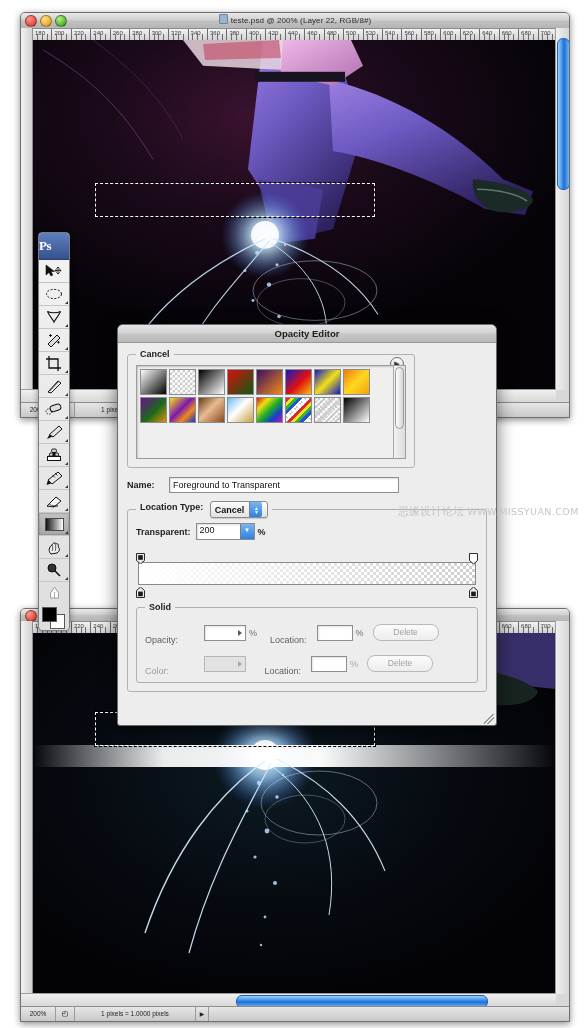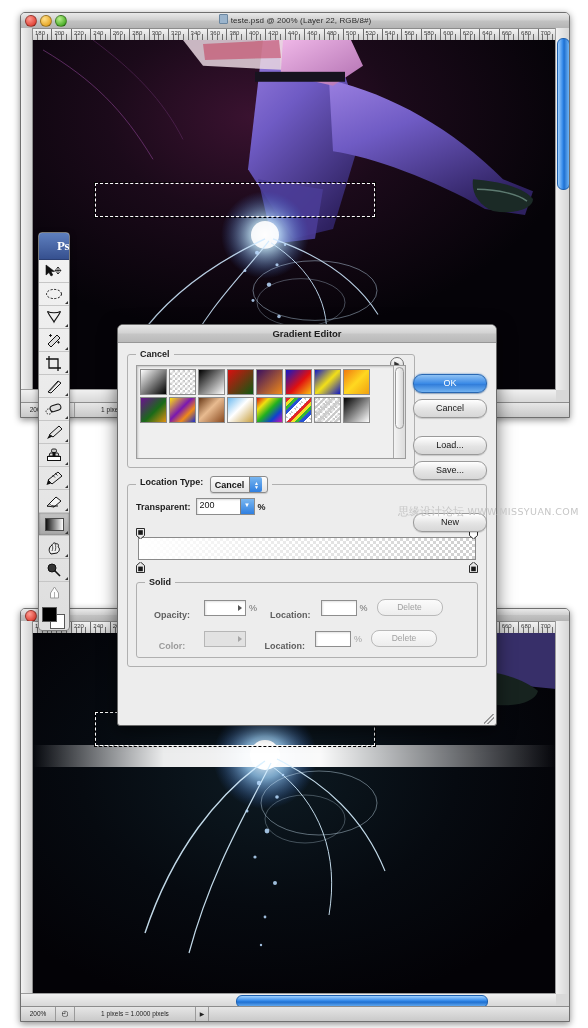--- a/index.html
+++ b/index.html
@@ -65,21 +65,21 @@
        background:linear-gradient(to right,#f0f0f0,#d6d6d6);border-left:1px solid #9c9c9c;}
   .vthumb{position:absolute;left:1px;width:11px;border-radius:6px;
        background:linear-gradient(to right,#9fd0ff,#2f86e8 45%,#1e6fd0 55%,#6fb4f5);
        border:1px solid #1c5fae;}
 
   
   .toolpal{position:absolute;width:30px;border:1px solid #7c7c7c;border-radius:4px;
        background:linear-gradient(to bottom,#f3f3f3,#dedede);
        box-shadow:0 2px 6px rgba(0,0,0,.4);overflow:hidden;}
   .ps-badge{height:26px;background:linear-gradient(to bottom,#5e7fbe,#36508f);
-       color:#fff;font-weight:bold;font-size:13px;text-align:right;line-height:26px;
+       color:#fff;font-weight:bold;font-size:13px;text-align:left;line-height:26px;
        border-bottom:1px solid #2b3f73;letter-spacing:-.5px;
        font-family:"Liberation Serif",serif;}
   .tool{height:22px;position:relative;border-bottom:1px solid #c6c6c6;
        display:flex;align-items:center;justify-content:center;}
   .tool.sel{background:linear-gradient(to bottom,#c3c3c3,#a8a8a8);
        box-shadow:inset 0 0 2px rgba(0,0,0,.4);}
   .tool .corner{position:absolute;right:1px;bottom:1px;width:0;height:0;
        border-left:3px solid transparent;border-bottom:3px solid #333;}
   .tool svg{display:block;}
   .tool .gradchip{width:17px;height:11px;border:1px solid #4a4a4a;
@@ -151,21 +151,21 @@
          linear-gradient(45deg,#cfcfcf 25%,transparent 25%,transparent 75%,#cfcfcf 75%);
        background-size:100% 100%,6px 6px,6px 6px;
        background-position:0 0,0 0,3px 3px;}
   .stop{position:absolute;width:9px;height:11px;}
   .stop .house{width:9px;height:11px;}
   .stop.top{top:0;}
   .stop.bot{top:34px;}
 
   .stops-grp{margin-top:4px;}
   .srow{display:flex;align-items:center;margin:4px 0 0 0;}
-  .srow .cap{font-size:9px;font-weight:bold;color:#5e5e5e;width:54px;text-align:center;
+  .srow .cap{font-size:9px;font-weight:normal;color:#5e5e5e;width:54px;text-align:left;
        margin-right:5px;margin-top:15px;}
   .srow .cap.dim{color:#9a9a9a;}
   .pct{font-size:9px;color:#6f6f6f;margin:0 7px 0 3px;}
   .pct.dim{color:#a5a5a5;}
   .delbtn{width:64px;height:15px;border-radius:8px;border:1px solid #b9b9b9;
        font-size:8.5px;color:#a0a0a0;text-align:center;line-height:14px;
        background:linear-gradient(to bottom,#fbfbfb,#ededed);}
   .colorwell{width:40px;height:14px;border:1px solid #b6b6b6;background:#e2e2e2;
        display:inline-flex;align-items:center;justify-content:flex-end;}
   .colorwell .tri{border-left:4px solid #a6a6a6;border-top:3px solid transparent;
@@ -766,21 +766,21 @@
   </div>
 
   <div class="colorswatch">
     <span class="sw bg"></span>
     <span class="sw fg"></span>
   </div>
 </div>
 
 <div class="dialog" style="left:117px;top:324px;width:378px;height:400px;">
 
-  <div class="dlg-title">Gradient Editor</div>
+  <div class="dlg-title">Opacity Editor</div>
 
   <div class="dlg-body">
 
     <fieldset class="grp" style="width:270px;">
       <legend>Cancel</legend>
       <div class="gear">▶</div>
       <div class="presets-box">
         <div class="swgrid" id="swgrid">
             <div class="swc" title="foreground-to-background" style="background: linear-gradient(135deg, rgb(255, 255, 255) 0%, rgb(0, 0, 0) 100%);"></div>
             <div class="swc" title="foreground-to-transparent" style="background-color:#fff;background-image:linear-gradient(45deg,#c8c8c8 25%,transparent 25%,transparent 75%,#c8c8c8 75%),linear-gradient(45deg,#c8c8c8 25%,transparent 25%,transparent 75%,#c8c8c8 75%);background-size:5px 5px;background-position:0 0,2.5px 2.5px;"></div>
@@ -798,20 +798,24 @@
             <div class="swc" title="transparent-rainbow" style="background-image:repeating-linear-gradient(135deg,rgba(224,16,16,.9) 0 3px,rgba(240,224,16,.9) 3px 6px,rgba(32,176,32,.9) 6px 9px,rgba(16,64,208,.9) 9px 12px,transparent 12px 17px),linear-gradient(45deg,#c8c8c8 25%,transparent 25%,transparent 75%,#c8c8c8 75%),linear-gradient(45deg,#c8c8c8 25%,transparent 25%,transparent 75%,#c8c8c8 75%);background-size:auto,5px 5px,5px 5px;background-color:#fff;border:1px solid #8c8c8c;width:27px;height:26px;margin:1px;box-sizing:border-box;"></div>
             <div class="swc" title="transparent-stripes" style="background-color:#fff;background-image:linear-gradient(45deg,#c8c8c8 25%,transparent 25%,transparent 75%,#c8c8c8 75%),linear-gradient(45deg,#c8c8c8 25%,transparent 25%,transparent 75%,#c8c8c8 75%);background-size:5px 5px;background-position:0 0,2.5px 2.5px;background-image:repeating-linear-gradient(135deg,rgba(200,200,200,.85) 0 2px,transparent 2px 6px),linear-gradient(45deg,#c8c8c8 25%,transparent 25%,transparent 75%,#c8c8c8 75%),linear-gradient(45deg,#c8c8c8 25%,transparent 25%,transparent 75%,#c8c8c8 75%);background-size:auto,5px 5px,5px 5px;"></div>
             <div class="swc" title="black-white-2" style="background: linear-gradient(135deg, rgb(0, 0, 0) 0%, rgb(255, 255, 255) 100%);"></div>
           </div>
         <div class="preset-scroll">
           <div class="preset-thumb"></div>
         </div>
       </div>
     </fieldset>
 
+    <div class="row" style="margin-top:9px;">
+      <span class="lbl" style="width:42px;">Name:</span>
+      <span class="txtinput" style="width:222px;">Foreground to Transparent</span>
+    </div>
 
     <fieldset class="grp" style="margin-top:8px;padding-top:2px;">
       <legend style="padding:0 4px;">
         <span class="lbl">Location Type:</span>
         <span class="popup" style="margin-left:4px;vertical-align:-3px;min-width:52px;">
           <span>Cancel</span>
           <span class="arrows">
             <span>▲</span>
               <span>▼</span>
           </span>
@@ -877,29 +881,20 @@
           </span>
           <span class="pct dim">&nbsp;</span>
           <span class="cap" style="width:auto;margin-left:6px;">Location:</span>
           <span class="locin" style="margin-left:5px;"></span>
           <span class="pct dim">%</span>
           <span class="delbtn" style="margin-left:2px;">Delete</span>
         </div>
       </fieldset>
     </fieldset>
 
-    <div class="abs" style="right:9px;top:31px;">
-      <div class="btn primary">OK</div>
-      <div class="btn">Cancel</div>
-      <div style="height:12px"></div>
-      <div class="btn">Load...</div>
-      <div class="btn">Save...</div>
-      <div style="height:27px"></div>
-      <div class="btn">New</div>
-    </div>
   </div>
 
   <div class="resize-grip"></div>
 </div>
 
 <div class="watermark" style="left:398px;top:504px;">
   <span>思缘设计论坛</span>
   <span class="en">WWW.MISSYUAN.COM</span>
 </div>
 

